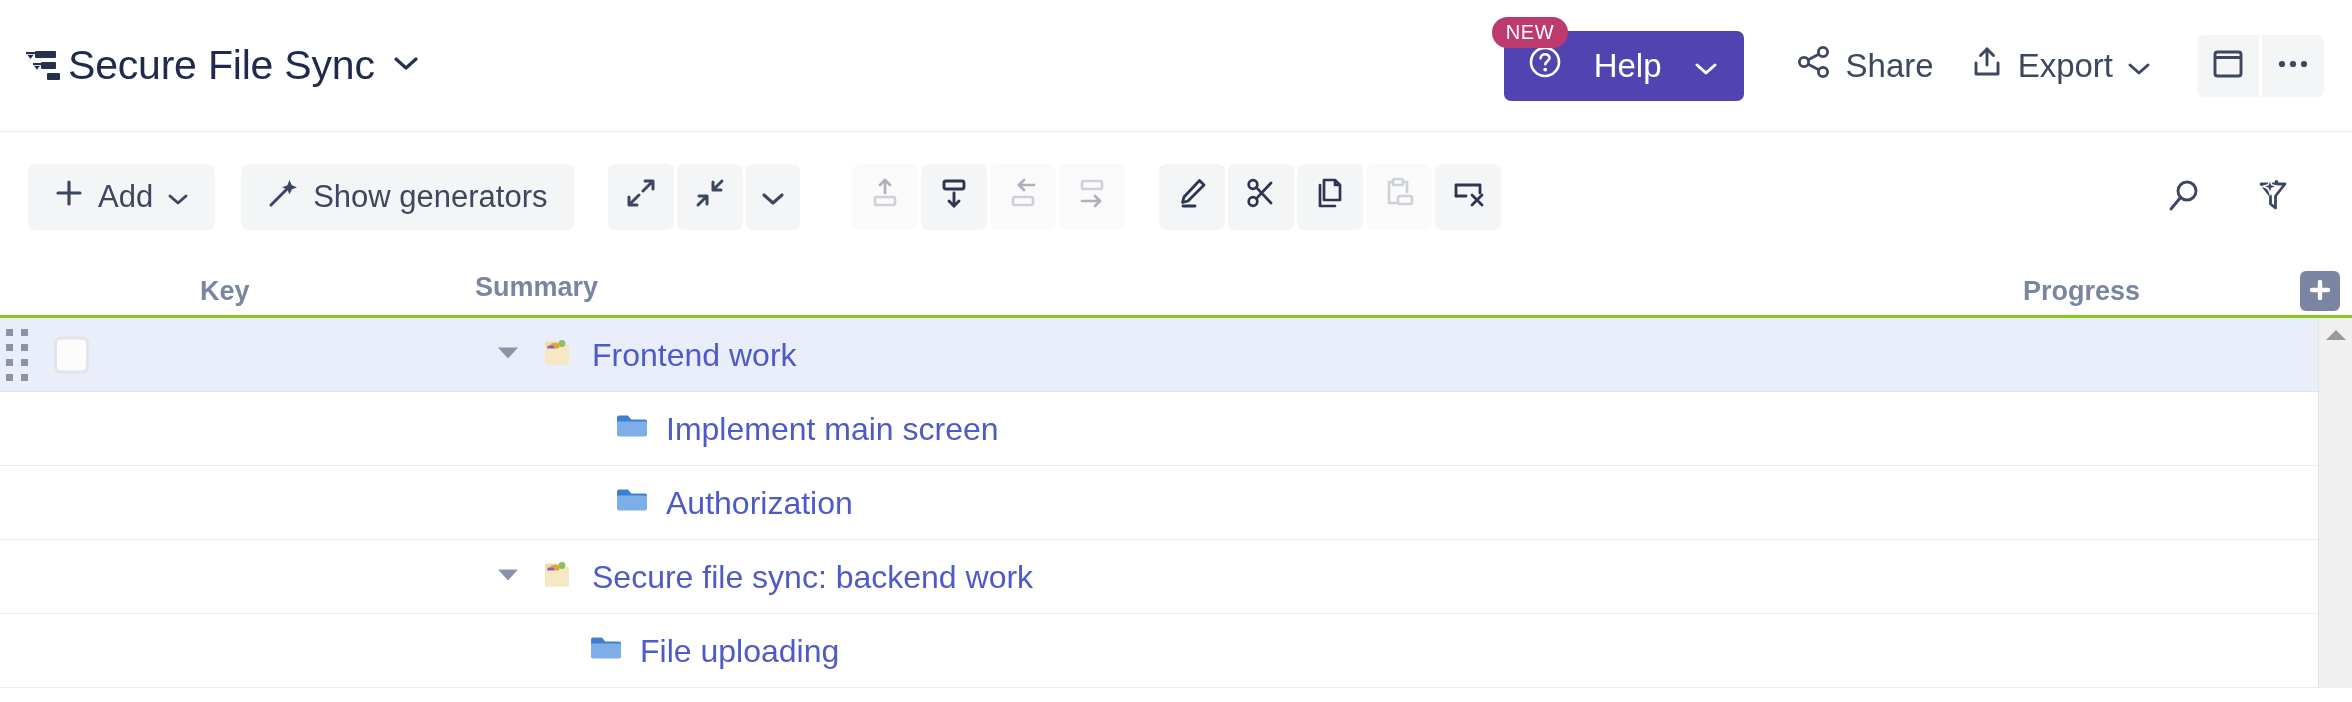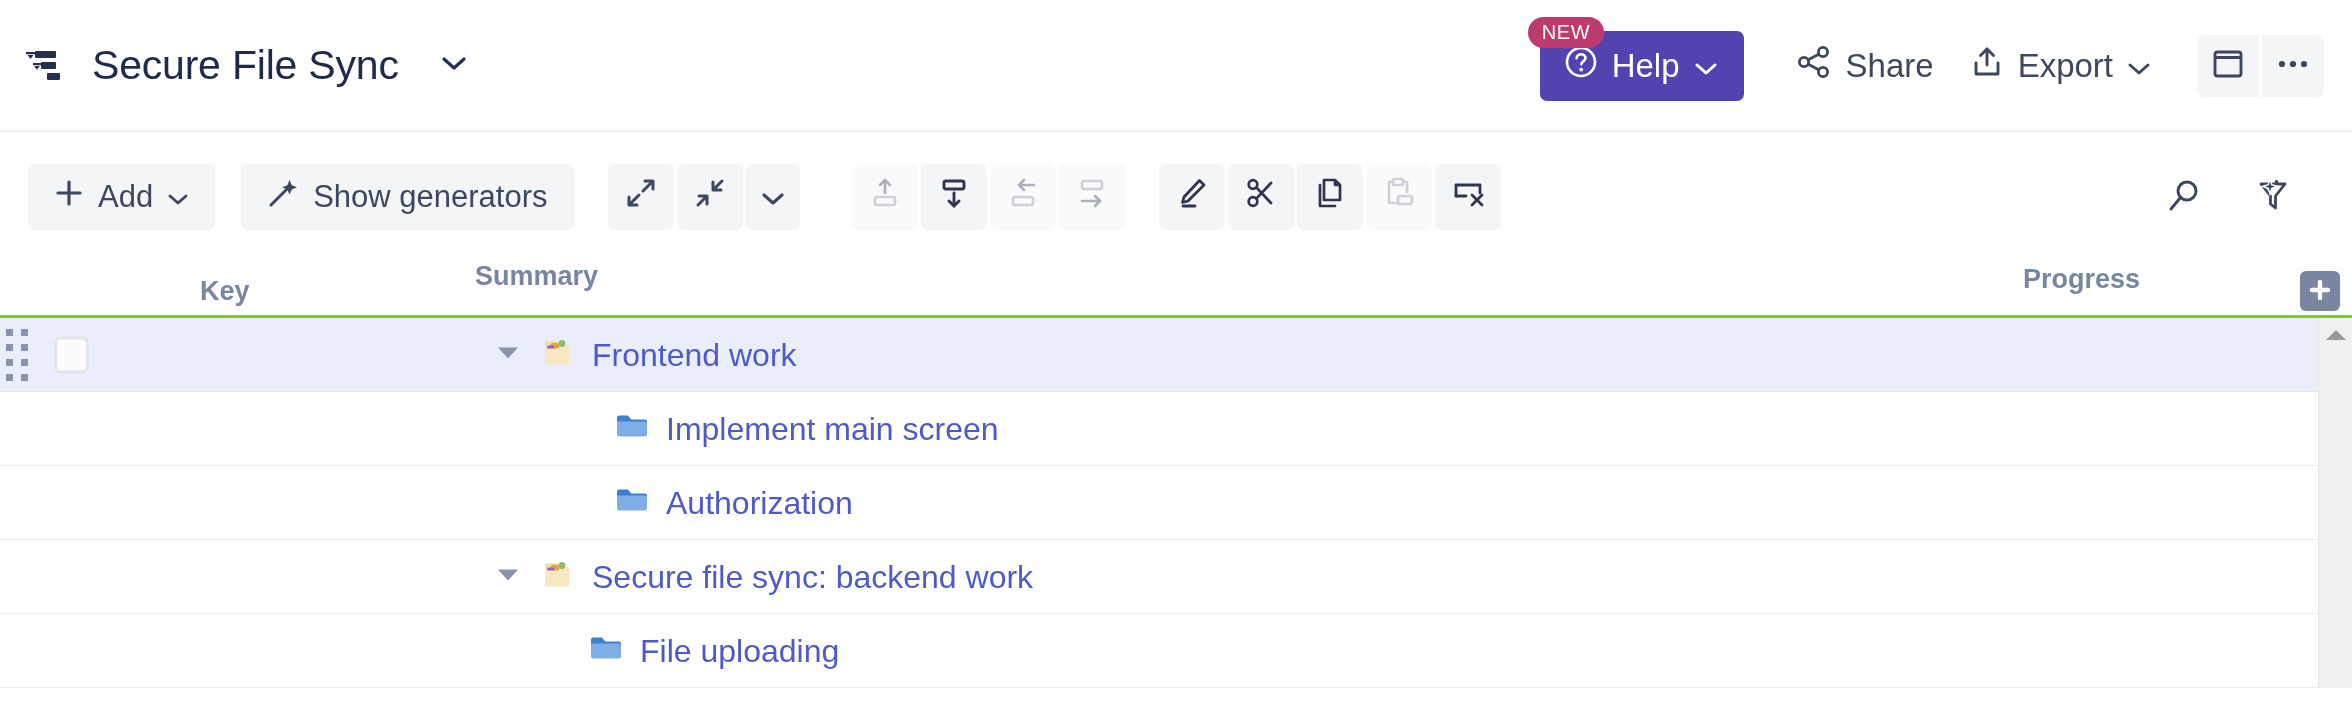--- a/index.html
+++ b/index.html
@@ -13,36 +13,36 @@
   .app { width: 2352px; height: 702px; position: relative; background:#fff; }
 
   
   .topbar {
     height: 132px; width: 100%;
     display: flex; align-items: center;
     padding: 0 28px 0 26px;
     border-bottom: 1px solid #e8e9ee;
     position: relative;
   }
-  .brand { display: flex; align-items: center; gap: 28px; }
+  .brand { display: flex; align-items: center; gap: 4px; }
   .brand-logo { width: 38px; height: 34px; display:block; }
   .brand-title {
     font-size: 41px; color: #1f2a4d; font-weight: 400;
     letter-spacing: -0.2px; white-space: nowrap;
   }
   .chev-brand { margin-left: 14px; display:block; }
 
   .topbar-right {
     margin-left: auto; display: flex; align-items: center; gap: 0px;
   }
   .help-wrap { position: relative; margin-right: 34px; }
   .help-btn {
     background: #5244b0; color: #fff; border: none; border-radius: 7px;
     height: 70px; padding: 0 26px 0 24px;
-    display: flex; align-items: center; gap: 14px;
+    display: flex; align-items: center; gap: 32px;
     font-size: 33px; cursor: pointer; font-family: inherit;
   }
   .new-badge {
     position: absolute; top: -14px; left: -12px;
     background: #bc3a6e; color: #fff; font-size: 20px; font-weight: normal;
     letter-spacing: 0.6px;
     border-radius: 18px; padding: 5px 14px 6px; z-index: 3;
     line-height: 1;
   }
   .plain-btn {
@@ -84,22 +84,22 @@
   
   .table-head {
     height: 56px; display: flex; align-items: flex-end;
     border-bottom: 3px solid #84cc16; position: relative;
     padding-bottom: 6px;
   }
   .th {
     font-size: 27px; color: #7a86a1; font-weight: bold;
   }
   .th-key { position: absolute; left: 200px; bottom: 8px; }
-  .th-summary { position: absolute; left: 475px; bottom: 23px; }
-  .th-progress { position: absolute; right: 212px; bottom: 20px; margin-left: 20px; }
+  .th-summary { position: absolute; left: 475px; bottom: 12px; }
+  .th-progress { position: absolute; right: 212px; bottom: 8px; margin-left: 20px; }
   .add-col-btn {
     position: absolute; right: 12px; bottom: 4px;
     width: 40px; height: 40px; border-radius: 6px; border: none;
     background: #7a86a1; cursor: pointer;
     display: flex; align-items: center; justify-content: center;
   }
 
   .grid-wrap { position: relative; width: 100%; }
   .rows { width: 2318px; }
   .row {

